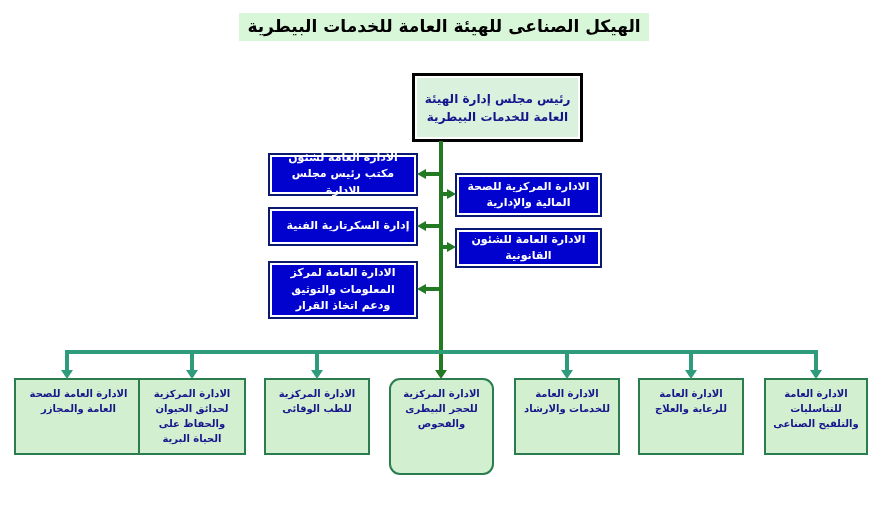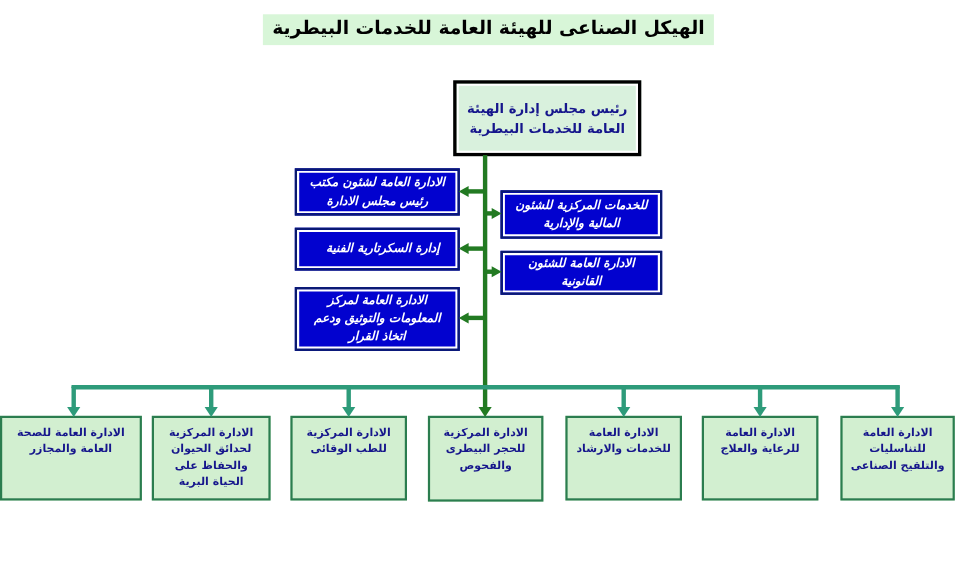--- a/index.html
+++ b/index.html
@@ -13,21 +13,21 @@
 
   .box{position:absolute;display:flex;align-items:center;justify-content:center;
        text-align:center;font-weight:bold;line-height:1.5;box-sizing:border-box;}
 
   .root-box{background:#d9f1dd;border:3px solid #000;
             box-shadow:inset 0 0 0 2px #fff;
             color:#16168c;font-size:12px;padding:2px 4px;}
 
   .blue-box{background:#0202cf;border:2px solid #0a1a70;
             box-shadow:inset 0 0 0 2px #fff;
-            color:#fff;font-size:11px;padding:2px 6px;font-style:italic;}
+            color:#fff;font-size:11px;padding:2px 6px;}
 
   .dept-box{background:#d2efd0;border:2px solid #2b7d4f;
             color:#16168c;font-size:10px;align-items:flex-start;
             padding:6px 3px 2px 3px;}
 
   .ln{position:absolute;}
   .c1{background:#227a22;}   
   .c2{background:#2e9b7a;}   
   .arrow{position:absolute;width:0;height:0;}
   .a-left{border-top:5px solid transparent;border-bottom:5px solid transparent;
@@ -47,27 +47,27 @@
   <div class="title" dir="rtl">
     <span>الهيكل الصناعى للهيئة العامة للخدمات البيطرية</span>
   </div>
 
   <div class="box root-box" style="left:368px;top:73px;width:171px;height:69px;margin-left:44px;" dir="rtl">رئيس مجلس إدارة الهيئة العامة للخدمات البيطرية</div>
 
   <div class="box blue-box" style="left:268px;top:153px;width:150px;height:43px;" dir="rtl">الادارة العامة لشئون مكتب رئيس مجلس الادارة</div>
   <div class="box blue-box" style="left:268px;top:207px;width:150px;height:39px;padding-left:16px;" dir="rtl">إدارة السكرتارية الفنية</div>
   <div class="box blue-box" style="left:268px;top:261px;width:150px;height:58px;" dir="rtl">الادارة العامة لمركز المعلومات والتوثيق ودعم اتخاذ القرار</div>
 
-  <div class="box blue-box" style="left:455px;top:173px;width:147px;height:44px;" dir="rtl">للخدمات المركزية للشئون المالية والإدارية</div>
+  <div class="box blue-box" style="left:455px;top:173px;width:147px;height:44px;" dir="rtl">الادارة المركزية للصحة المالية والإدارية</div>
   <div class="box blue-box" style="left:455px;top:228px;width:147px;height:40px;" dir="rtl">الادارة العامة للشئون القانونية</div>
 
-  <div class="box dept-box" style="left:0;top:378px;width:129px;height:77px;" dir="rtl">الادارة العامة للصحة العامة والمجازر</div>
+  <div class="box dept-box" style="left:14px;top:378px;width:129px;height:77px;" dir="rtl">الادارة العامة للصحة العامة والمجازر</div>
   <div class="box dept-box" style="left:138px;top:378px;width:108px;height:77px;text-align:center;" dir="rtl">الادارة المركزية لحدائق الحيوان والحفاظ على الحياة البرية</div>
   <div class="box dept-box" style="left:264px;top:378px;width:106px;height:77px;" dir="rtl">الادارة المركزية للطب الوقائى</div>
-  <div class="box dept-box" style="left:389px;top:378px;width:105px;height:78px;" dir="rtl">الادارة المركزية للحجر البيطرى والفحوص</div>
+  <div class="box dept-box" style="left:389px;top:378px;width:105px;height:97px;border-radius:11px;" dir="rtl">الادارة المركزية للحجر البيطرى والفحوص</div>
   <div class="box dept-box" style="left:514px;top:378px;width:106px;height:77px;" dir="rtl">الادارة العامة للخدمات والارشاد</div>
   <div class="box dept-box" style="left:638px;top:378px;width:106px;height:77px;" dir="rtl">الادارة العامة للرعاية والعلاج</div>
   <div class="box dept-box" style="left:764px;top:378px;width:104px;height:77px;" dir="rtl">الادارة العامة للتناسليات والتلقيح الصناعى</div>
 
   <div class="ln c1" style="left:439px;top:141px;width:4px;height:229px;"></div>
   <div class="arrow a-down1" style="left:435px;top:370px;"></div>
 
   <div class="ln c1" style="left:425px;top:172px;width:16px;height:4px;"></div>
   <div class="arrow a-left" style="left:417px;top:169px;"></div>
   <div class="ln c1" style="left:425px;top:224px;width:16px;height:4px;"></div>

